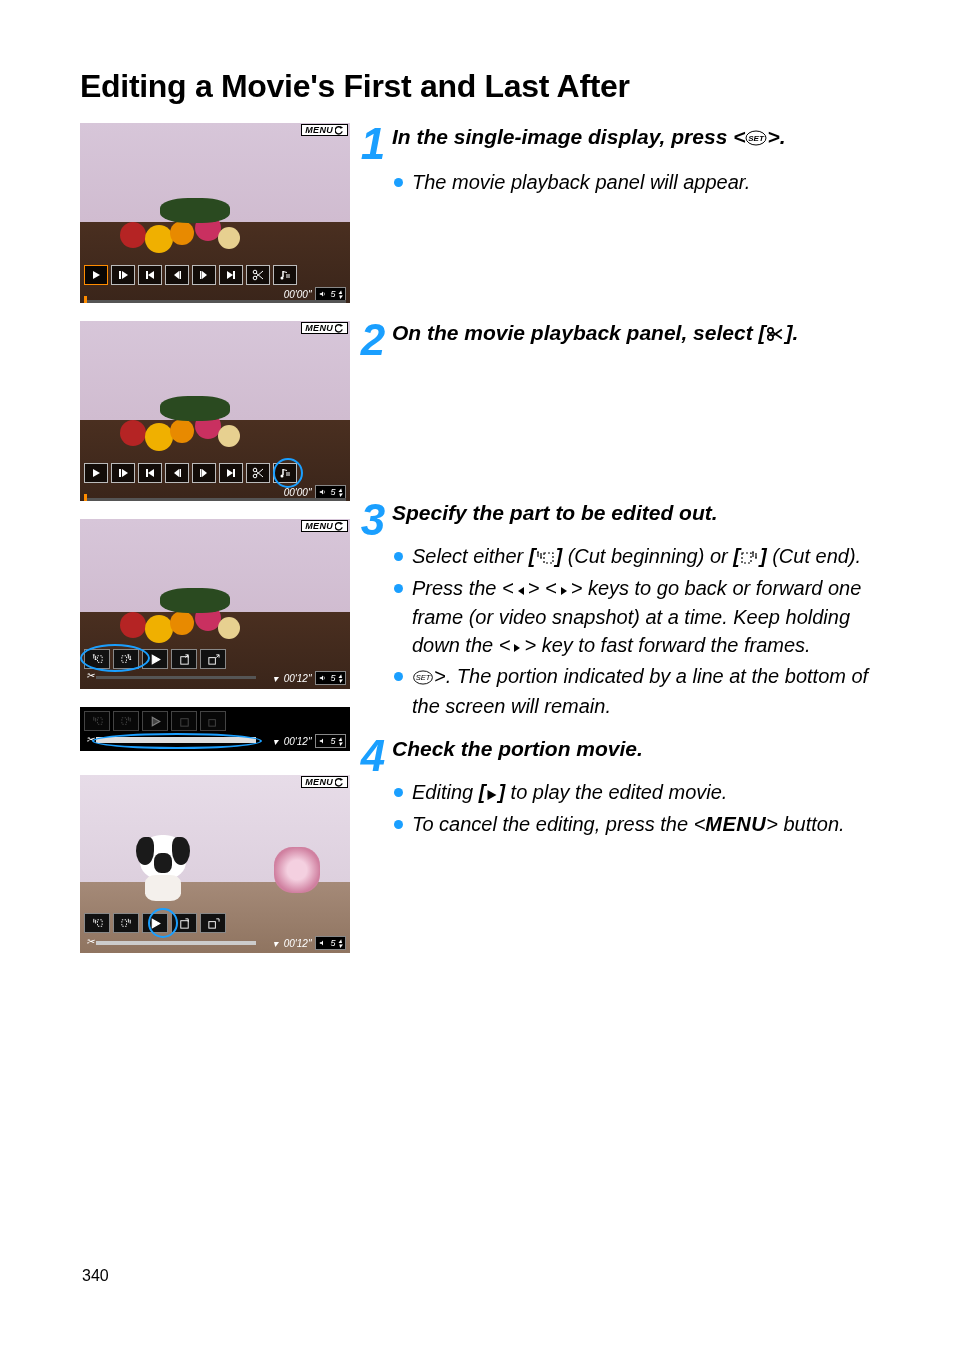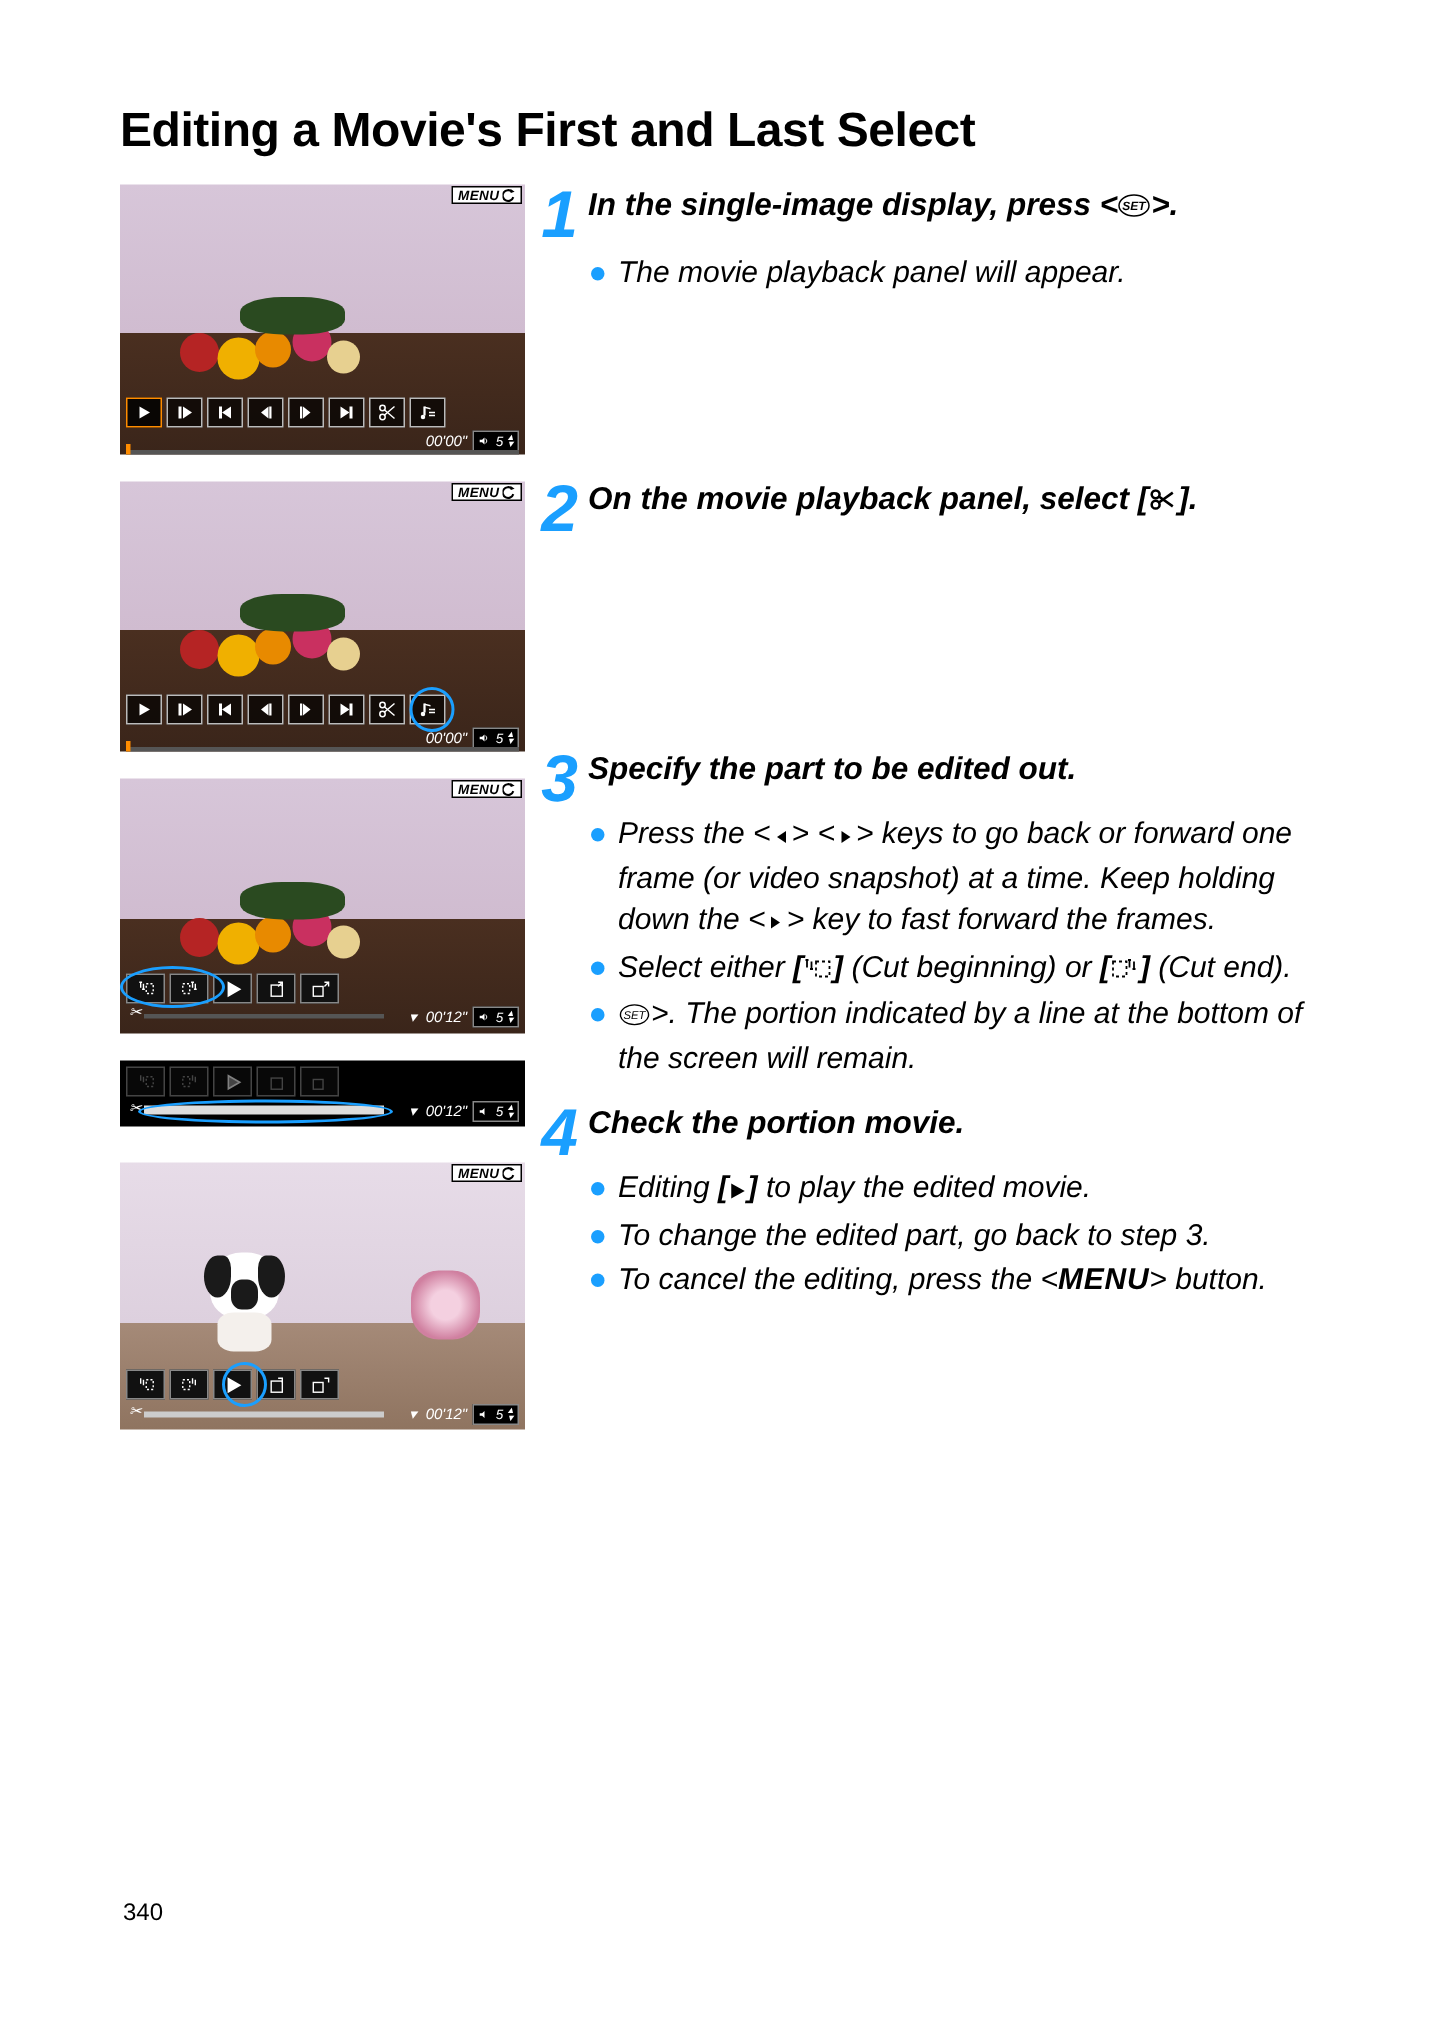--- a/index.html
+++ b/index.html
@@ -45,21 +45,21 @@
   .inline-icon { display:inline-block; vertical-align:-2px; }
   .bracket-b { font-weight:bold; }
   .menu-text { font-family: Arial, sans-serif; font-weight:bold; letter-spacing:0.5px; }
   .page-num { position:absolute; left:82px; bottom:60px; font-size:16px; }
   .dog-bg { position:absolute; inset:0; background: linear-gradient(#e7dce8 0%, #ddd0de 60%, #a58a78 60%, #8f7460 100%); }
 </style>
 </head>
 <body>
 
 <div class="page">
-  <h1 class="title">Editing a Movie's First and Last Select</h1>
+  <h1 class="title">Editing a Movie's First and Last After</h1>
 
   <div class="content">
 
     <div class="left-col">
 
       <div class="shot shot-lg">
         <div class="photo-bg"></div>
         <div class="flowers">
           <div class="f" style="left:10px; bottom:5px; width:26px; height:26px; background:#b52424;"></div>
           <div class="f" style="left:35px; bottom:0px; width:28px; height:28px; background:#f0b000;"></div>
@@ -457,59 +457,58 @@
         </div>
       </div>
 
       <div style="height:126px;"></div>
 
       <div class="step">
         <div class="step-num">3</div>
         <div class="step-body">
           <div class="step-head">Specify the part to be edited out.</div>
           <ul class="bullets">
+            <li>
+              <span>Select either </span><span class="bracket-b">[</span><span class="inline-icon"><svg width="20" height="14" viewBox="0 0 20 14">
+                    <path d="M3 1 L3 6 M2 1 L4 1 M6 2 L6 7 M5 7 L7 7" stroke="#000" stroke-width="1.2" fill="none"></path>
+                    <rect x="9" y="2" width="9" height="10" fill="none" stroke="#000" stroke-width="1.2" stroke-dasharray="2"></rect>
+                  </svg></span><span class="bracket-b">]</span><span> (Cut beginning) or </span><span class="bracket-b">[</span><span class="inline-icon"><svg width="20" height="14" viewBox="0 0 20 14">
+                    <rect x="2" y="2" width="9" height="10" fill="none" stroke="#000" stroke-width="1.2" stroke-dasharray="2"></rect>
+                    <path d="M13 1 L13 6 M12 1 L14 1 M16 2 L16 7 M15 7 L17 7" stroke="#000" stroke-width="1.2" fill="none"></path>
+                  </svg></span><span class="bracket-b">]</span><span> (Cut end).</span>
+            </li>
             <li>
               <span>Press the &lt;</span><span class="inline-icon"><svg width="14" height="12" viewBox="0 0 12 12">
                     <path d="M9 2 L3 6 L9 10 Z" fill="#000"></path>
                   </svg></span><span>&gt; &lt;</span><span class="inline-icon"><svg width="14" height="12" viewBox="0 0 12 12">
                     <path d="M3 2 L9 6 L3 10 Z" fill="#000"></path>
                   </svg></span><span>&gt; keys to go back or forward one frame (or video snapshot) at a time. Keep holding down the &lt;</span><span class="inline-icon"><svg width="14" height="12" viewBox="0 0 12 12">
                     <path d="M3 2 L9 6 L3 10 Z" fill="#000"></path>
                   </svg></span><span>&gt; key to fast forward the frames.</span>
             </li>
             <li>
-              <span>Select either </span><span class="bracket-b">[</span><span class="inline-icon"><svg width="20" height="14" viewBox="0 0 20 14">
-                    <path d="M3 1 L3 6 M2 1 L4 1 M6 2 L6 7 M5 7 L7 7" stroke="#000" stroke-width="1.2" fill="none"></path>
-                    <rect x="9" y="2" width="9" height="10" fill="none" stroke="#000" stroke-width="1.2" stroke-dasharray="2"></rect>
-                  </svg></span><span class="bracket-b">]</span><span> (Cut beginning) or </span><span class="bracket-b">[</span><span class="inline-icon"><svg width="20" height="14" viewBox="0 0 20 14">
-                    <rect x="2" y="2" width="9" height="10" fill="none" stroke="#000" stroke-width="1.2" stroke-dasharray="2"></rect>
-                    <path d="M13 1 L13 6 M12 1 L14 1 M16 2 L16 7 M15 7 L17 7" stroke="#000" stroke-width="1.2" fill="none"></path>
-                  </svg></span><span class="bracket-b">]</span><span> (Cut end).</span>
-            </li>
-            <li>
               <span class="inline-icon"><svg width="22" height="15" viewBox="0 0 22 16">
                     <ellipse cx="11" cy="8" rx="10" ry="7" fill="none" stroke="#000" stroke-width="1"></ellipse>
                     <text x="11" y="11" text-anchor="middle" font-size="8" font-family="Arial">SET</text>
                   </svg></span><span>&gt;. The portion indicated by a line at the bottom of the screen will remain.</span>
             </li>
           </ul>
         </div>
       </div>
 
       <div class="step" style="margin-top:6px;">
         <div class="step-num">4</div>
         <div class="step-body">
           <div class="step-head">Check the portion movie.</div>
           <ul class="bullets">
             <li>
               <span>Editing </span><span class="bracket-b">[</span><span class="inline-icon"><svg width="13" height="12" viewBox="0 0 12 12">
                     <path d="M2 1 L11 6 L2 11 Z" fill="#000"></path>
                   </svg></span><span class="bracket-b">]</span><span> to play the edited movie.</span>
             </li>
-            <li>To change the edited part, go back to step 3.</li>
             <li>
               <span>To cancel the editing, press the &lt;</span><span class="menu-text">MENU</span><span>&gt; button.</span>
             </li>
           </ul>
         </div>
       </div>
 
     </div>
   </div>
 

